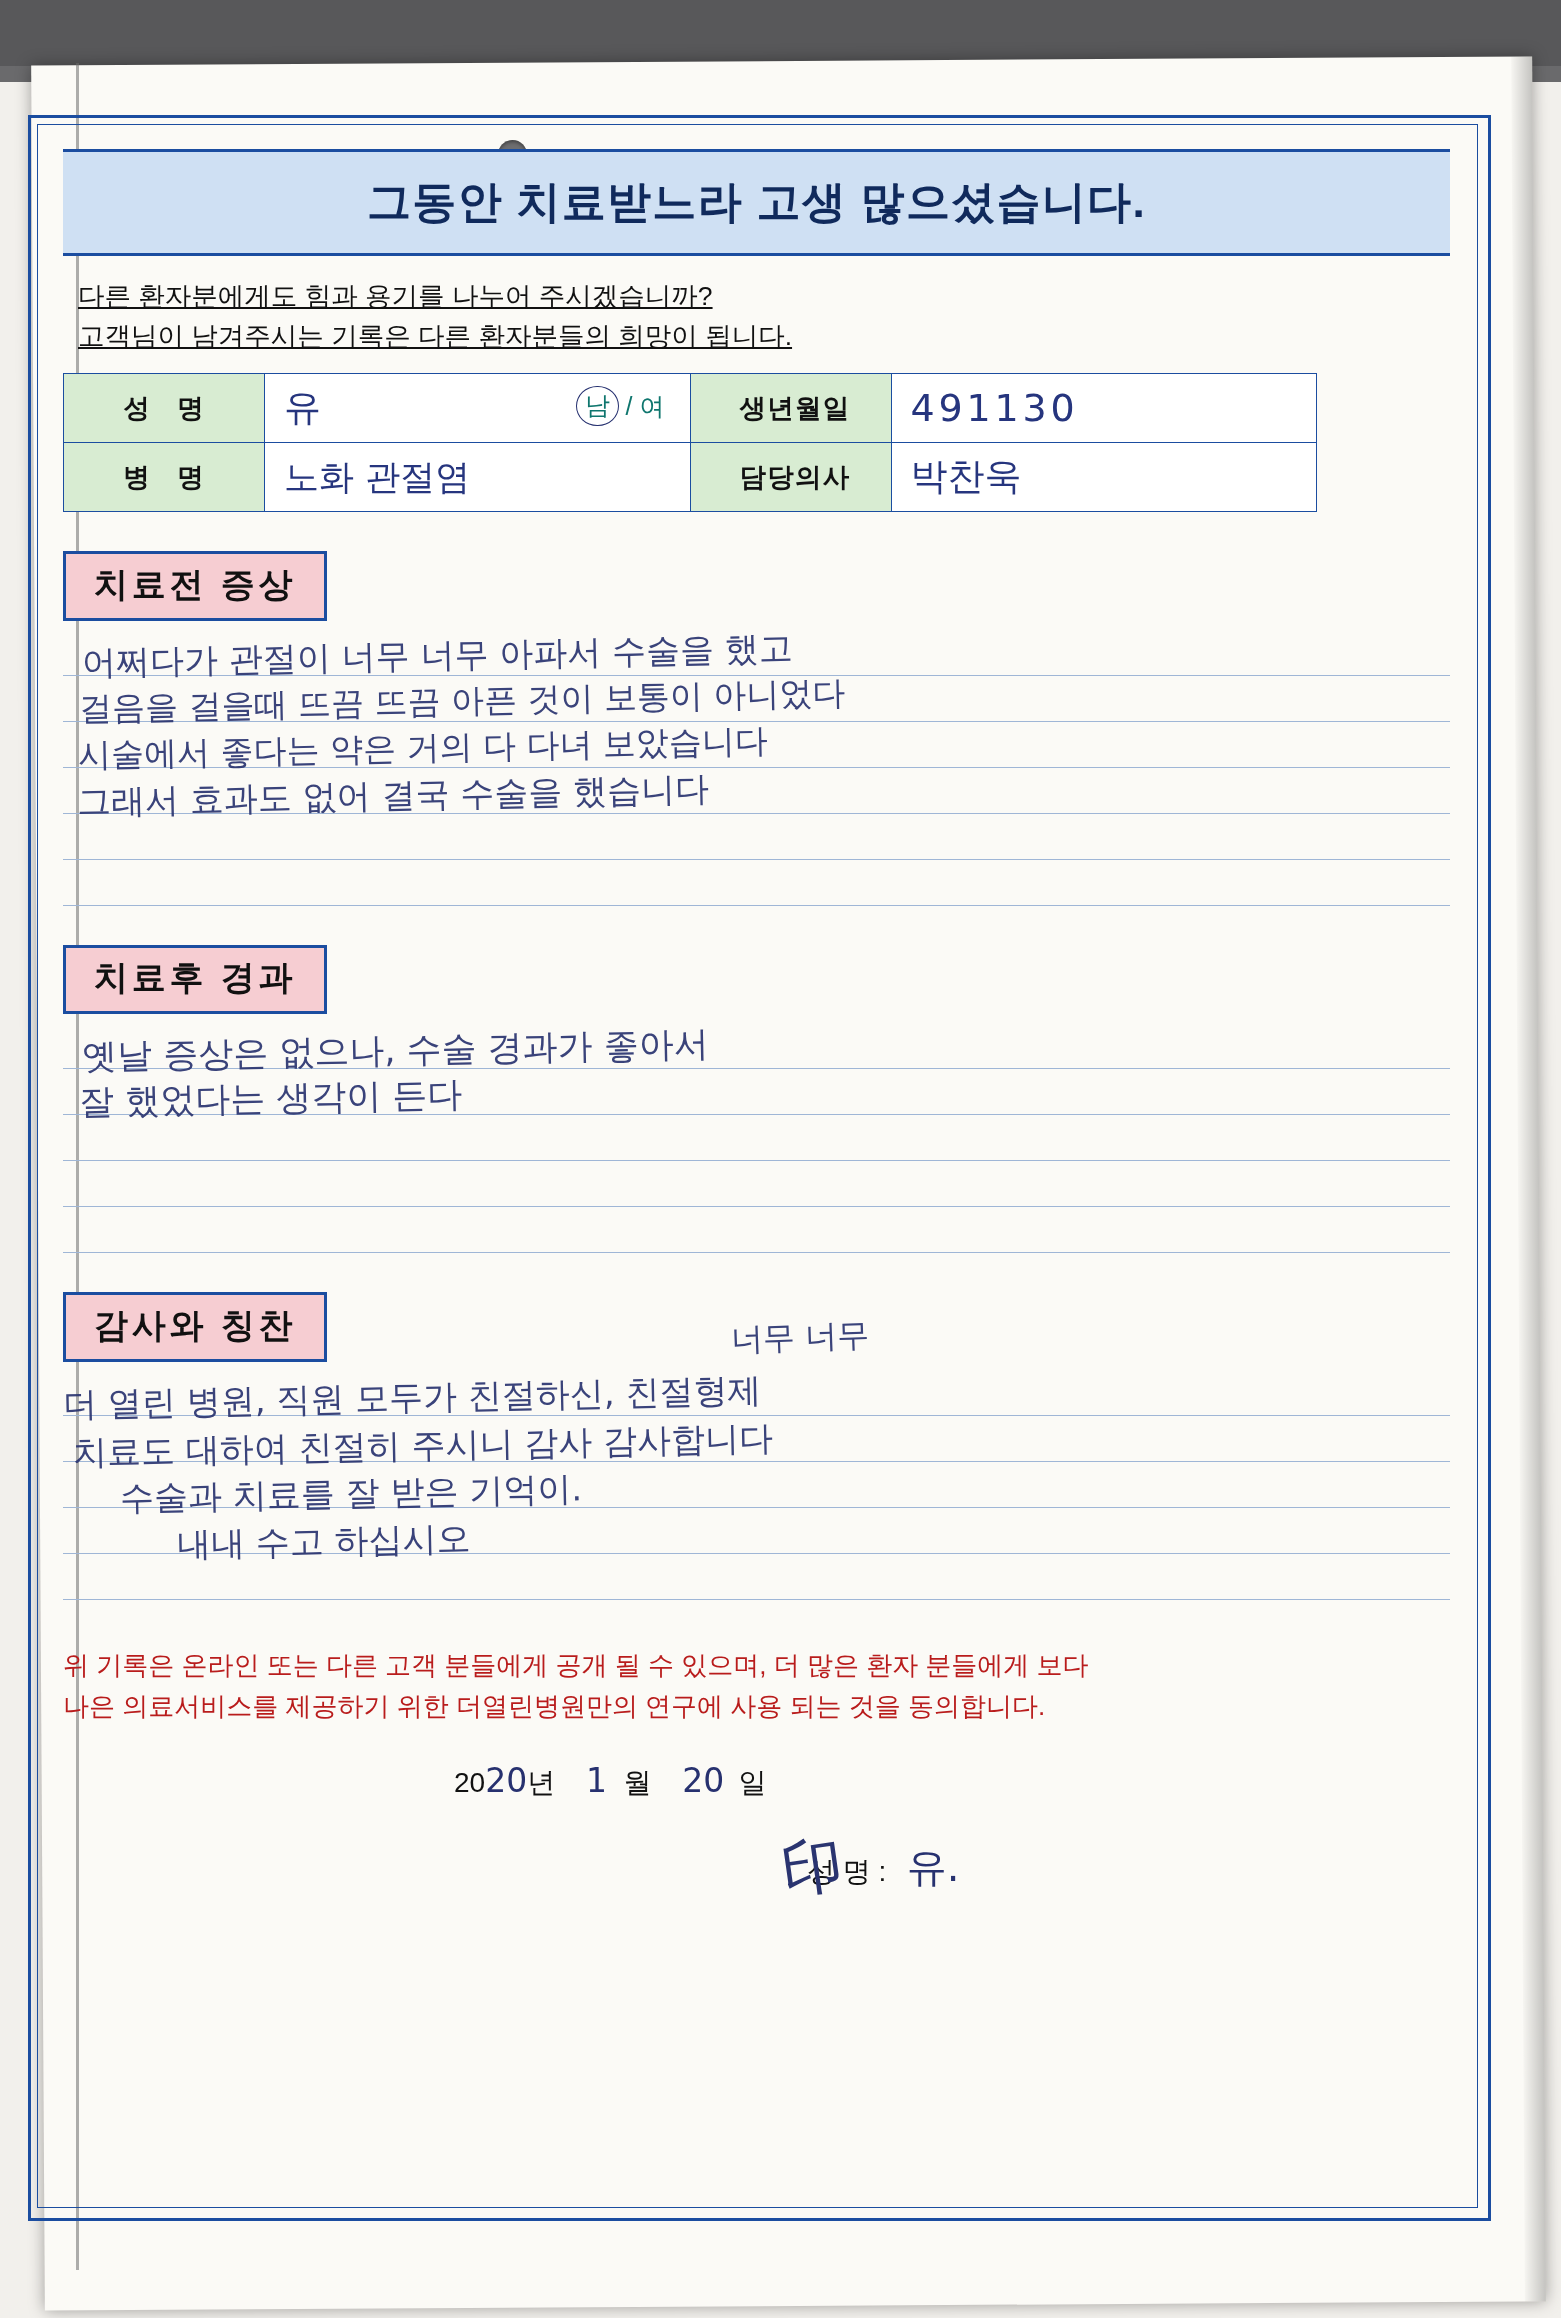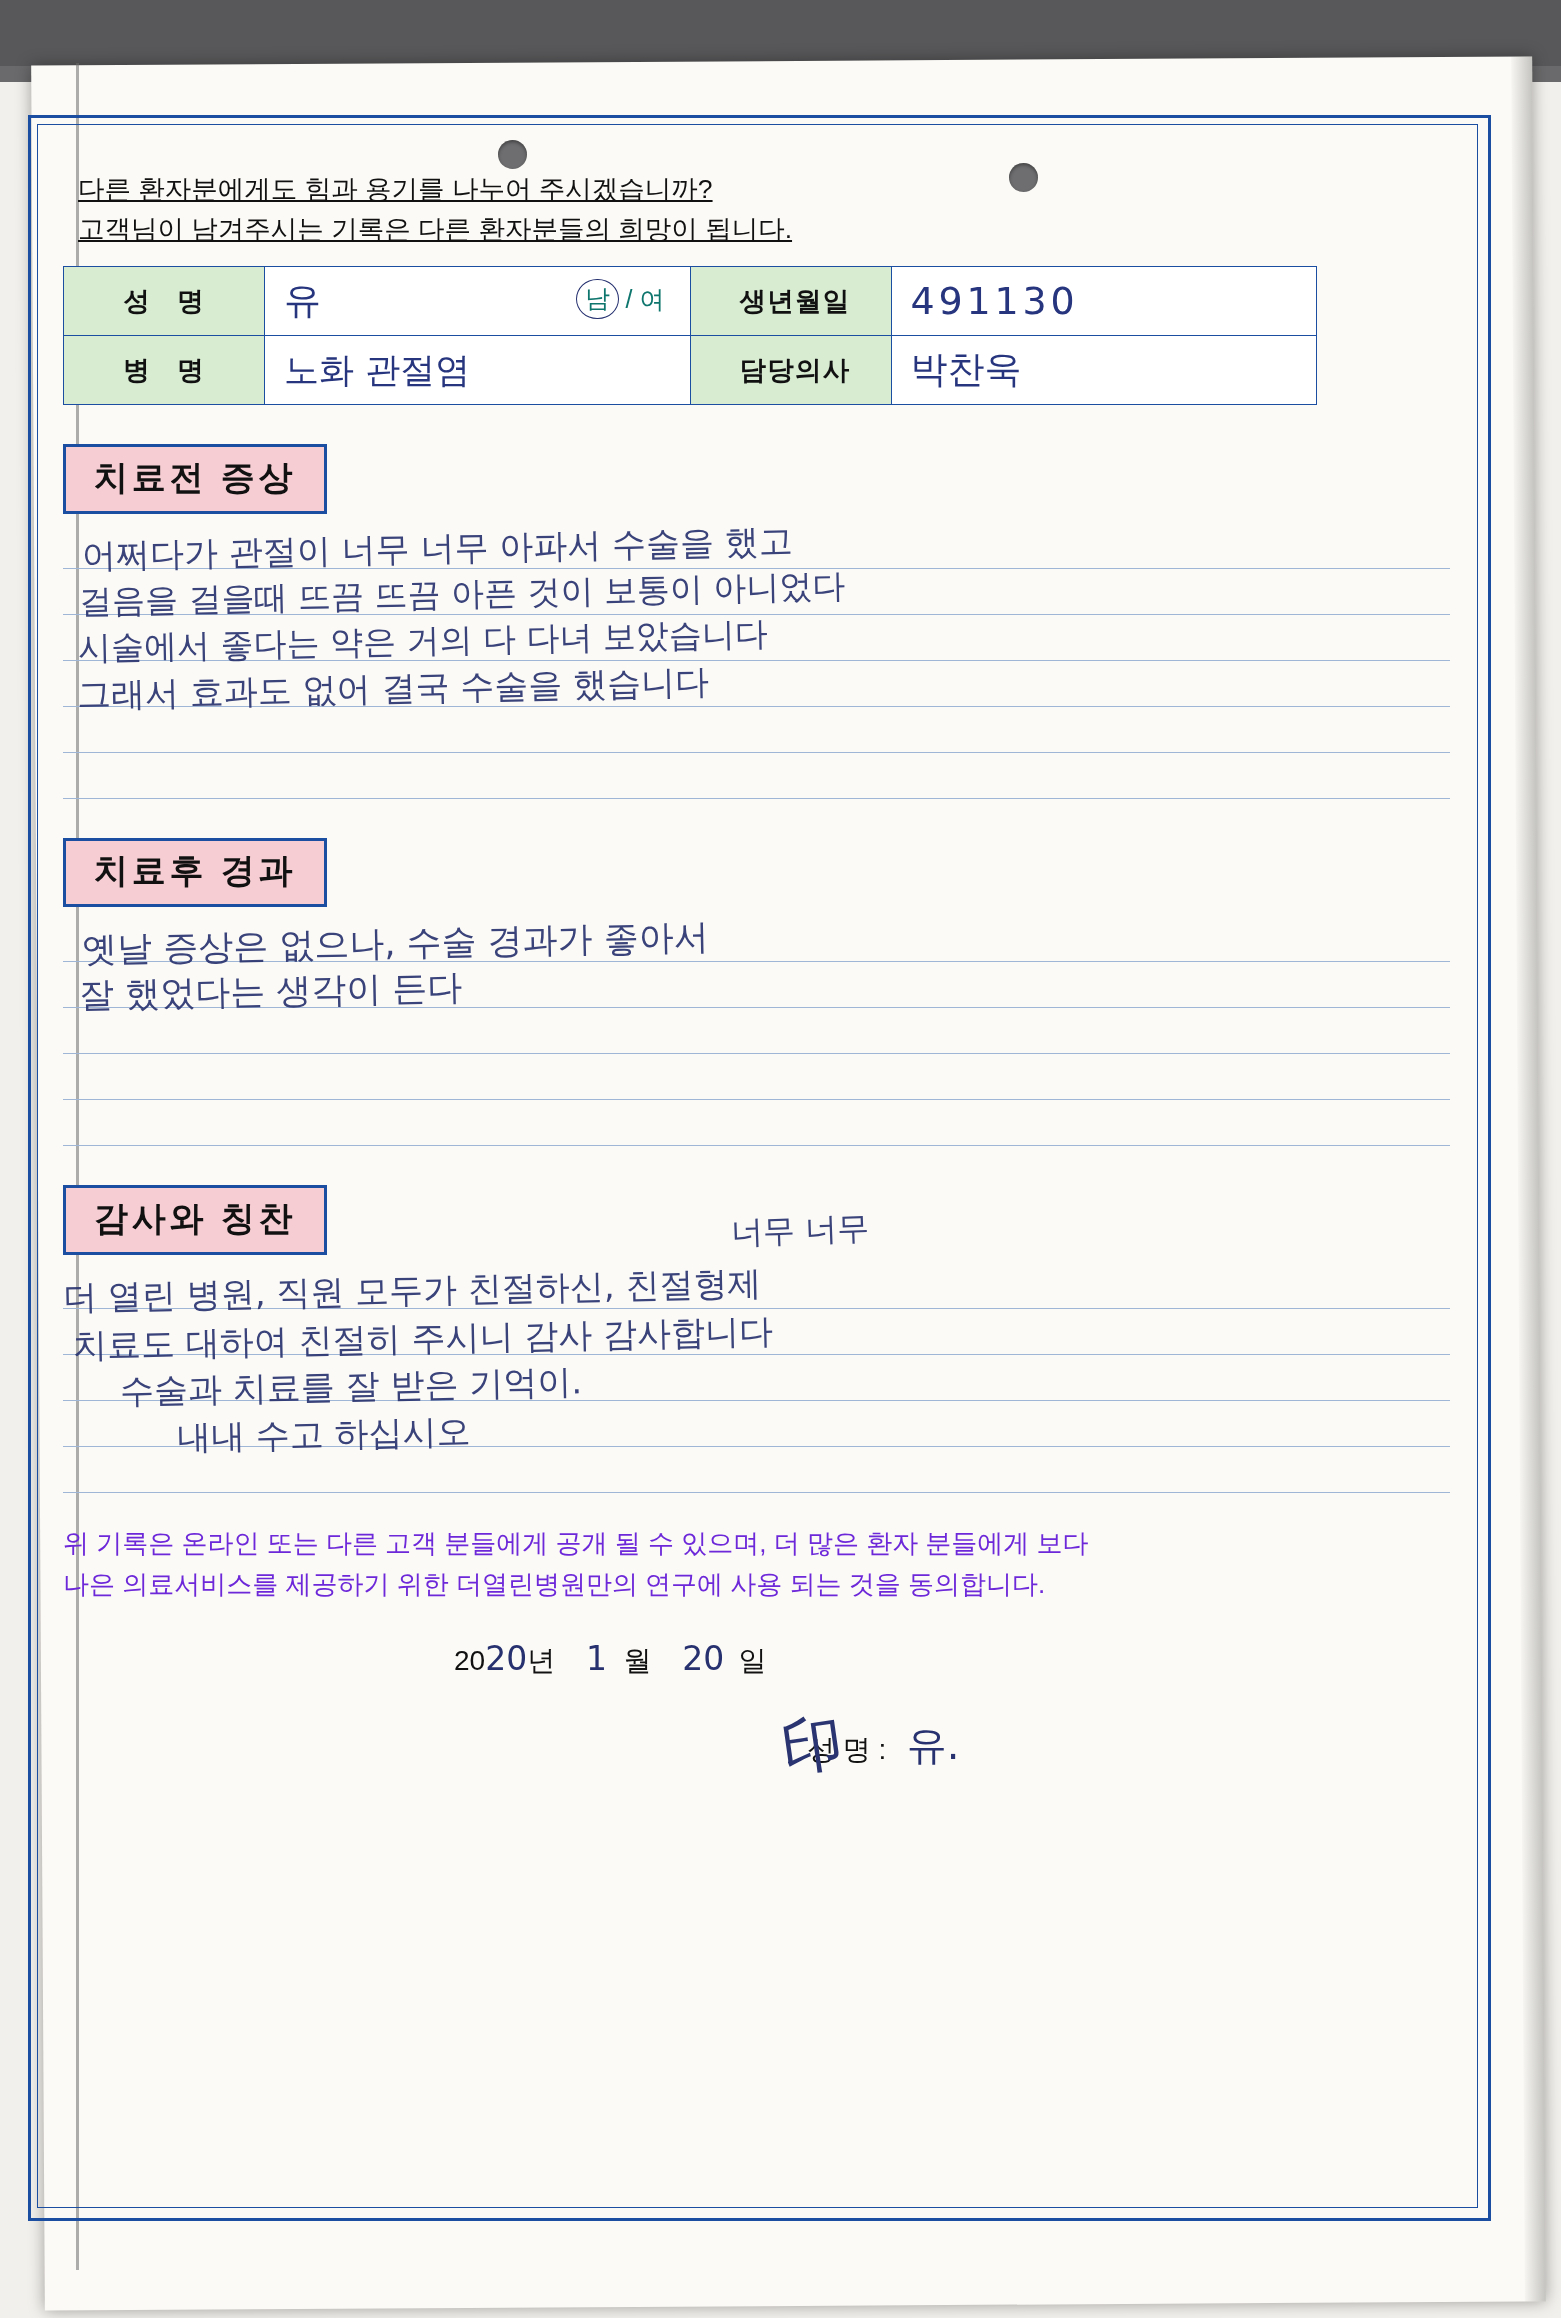--- a/index.html
+++ b/index.html
@@ -187,24 +187,24 @@
     color: #2a3470;
     font-size: 32px;
     font-family: "DejaVu Sans", sans-serif;
     white-space: nowrap;
     transform: rotate(-1.2deg);
     opacity: .92;
   }
 
   
   .consent {
-    margin-top: 30px;
+    margin-top: 45px;
     font-size: 26px;
     line-height: 1.55;
-    color: #6d28d9;
+    color: #b91c1c;
   }
   .sign-area {
     margin-top: 35px;
     padding-left: 391px;
     font-size: 28px;
     color: #111;
   }
   .sign-area .row { margin-bottom: 38px; position: relative; }
   .sign-area .hw {
     color: #27316f;
@@ -235,20 +235,23 @@
   <div class="binder-line"></div>
   <div class="punch punch-1"></div>
   <div class="punch punch-2"></div>
 
   <div class="frame-outer"></div>
   <div class="frame-inner"></div>
 
   <div class="content">
 
     
+    <div class="title-banner">
+      <div class="title-text">그동안 치료받느라 고생 많으셨습니다.</div>
+    </div>
 
     
     <div class="intro">
       <div>다른 환자분에게도 힘과 용기를 나누어 주시겠습니까?</div>
       <div>고객님이 남겨주시는 기록은 다른 환자분들의 희망이 됩니다.</div>
     </div>
 
     
     <table class="info">
       <tbody>

